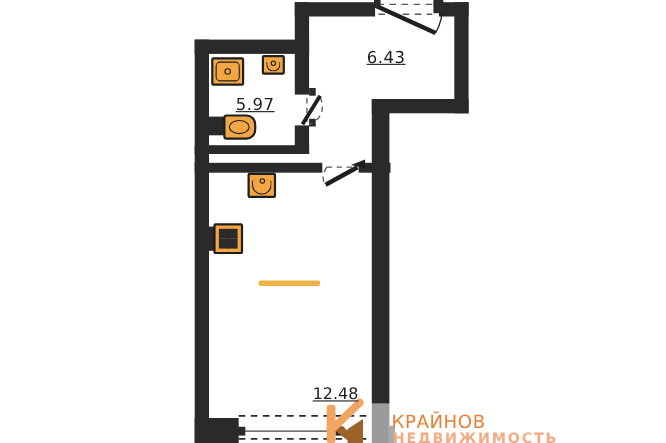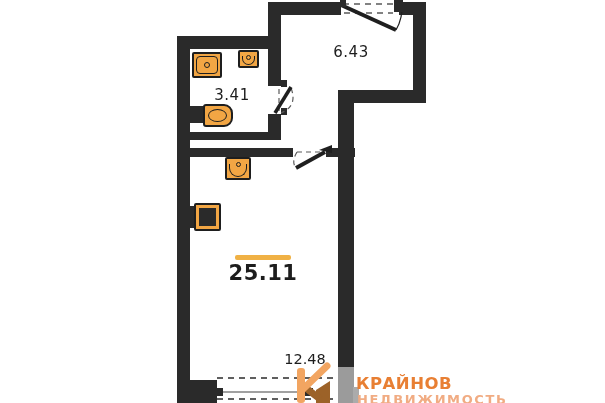--- a/index.html
+++ b/index.html
@@ -6,27 +6,27 @@
   body{width:605px;height:403px;overflow:hidden;font-family:"DejaVu Sans","Liberation Sans",sans-serif;}
   #stage{position:relative;width:605px;height:403px;background:#ffffff;}
   .wall{position:absolute;background:#2a2a2a;z-index:2;}
   .wall.gray{background:#9b9b9b;}
   .wall.gray2{background:#ababab;}
   .fixture{position:absolute;background:#f2a644;border:2px solid #1e1e1e;border-radius:2px;z-index:3;box-sizing:border-box;}
   .fixture .inner{position:absolute;border:1.5px solid #1e1e1e;box-sizing:border-box;}
   .fixture .drain{position:absolute;border:1.5px solid #1e1e1e;border-radius:50%;background:#f2a644;box-sizing:border-box;}
   .tank{position:absolute;background:#2a2a2a;z-index:3;}
   svg.overlay{position:absolute;left:0;top:0;z-index:5;}
-  .arealabel{position:absolute;color:#1d1d1d;z-index:6;transform:translate(-50%,-50%);white-space:nowrap;}
+  .arealabel{position:absolute;color:#1d1d1d;z-index:6;transform:translate(-50%,-50%);white-space:nowrap;text-decoration:underline;}
   .room-label{font-size:15px;letter-spacing:0.5px;}
   .living-label{font-size:14.5px;}
   .total-label{font-size:21px;font-weight:bold;letter-spacing:0.5px;}
   .total-bar{position:absolute;width:56px;height:4.5px;border-radius:2px;z-index:6;transform:translateX(-50%);}
   .logo-text{position:absolute;z-index:7;line-height:1;white-space:nowrap;}
-  .brand{font-size:16.5px;font-weight:bold;letter-spacing:0.5px;}
+  .brand{font-size:16.5px;font-weight:normal;letter-spacing:0.5px;}
   .tagline{font-size:13px;font-weight:bold;letter-spacing:1.6px;}
 </style>
 </head>
 <body>
 
 <div id="stage">
 
   <div class="wall" style="left:177px;top:36px;width:13px;height:367px;"></div>
   <div class="wall" style="left:177px;top:36px;width:104px;height:13px;"></div>
   <div class="wall" style="left:268px;top:2px;width:13px;height:84px;"></div>
@@ -106,22 +106,21 @@
     </g>
 
     <g>
       <polygon points="316,390 330,381 330,403 316,403" fill="#9c6228"></polygon>
       <line x1="302" y1="385" x2="320" y2="399" stroke="#9c6228" stroke-width="7"></line>
       <rect x="297" y="368" width="8" height="35" rx="3" fill="#f2a561"></rect>
       <line x1="302" y1="390" x2="327" y2="366" stroke="#f2a561" stroke-width="7" stroke-linecap="round"></line>
     </g>
   </svg>
 
-  <div class="arealabel room-label" style="left:232px;top:95px;">3.41</div>
+  <div class="arealabel room-label" style="left:232px;top:95px;">5.97</div>
   <div class="arealabel room-label" style="left:351px;top:52px;">6.43</div>
   <div class="arealabel living-label" style="left:305px;top:359px;">12.48</div>
   <div class="total-bar" style="left:263px;top:255px;background:#f0b145;"></div>
-  <div class="arealabel total-label" style="left:263px;top:273px;">25.11</div>
 
   <div class="logo-text brand" style="left:356px;top:376px;color:#e87f33;">КРАЙНОВ</div>
   <div class="logo-text tagline" style="left:357px;top:393px;color:#f1ac83;">НЕДВИЖИМОСТЬ</div>
 
 </div>
 
 </body></html>

